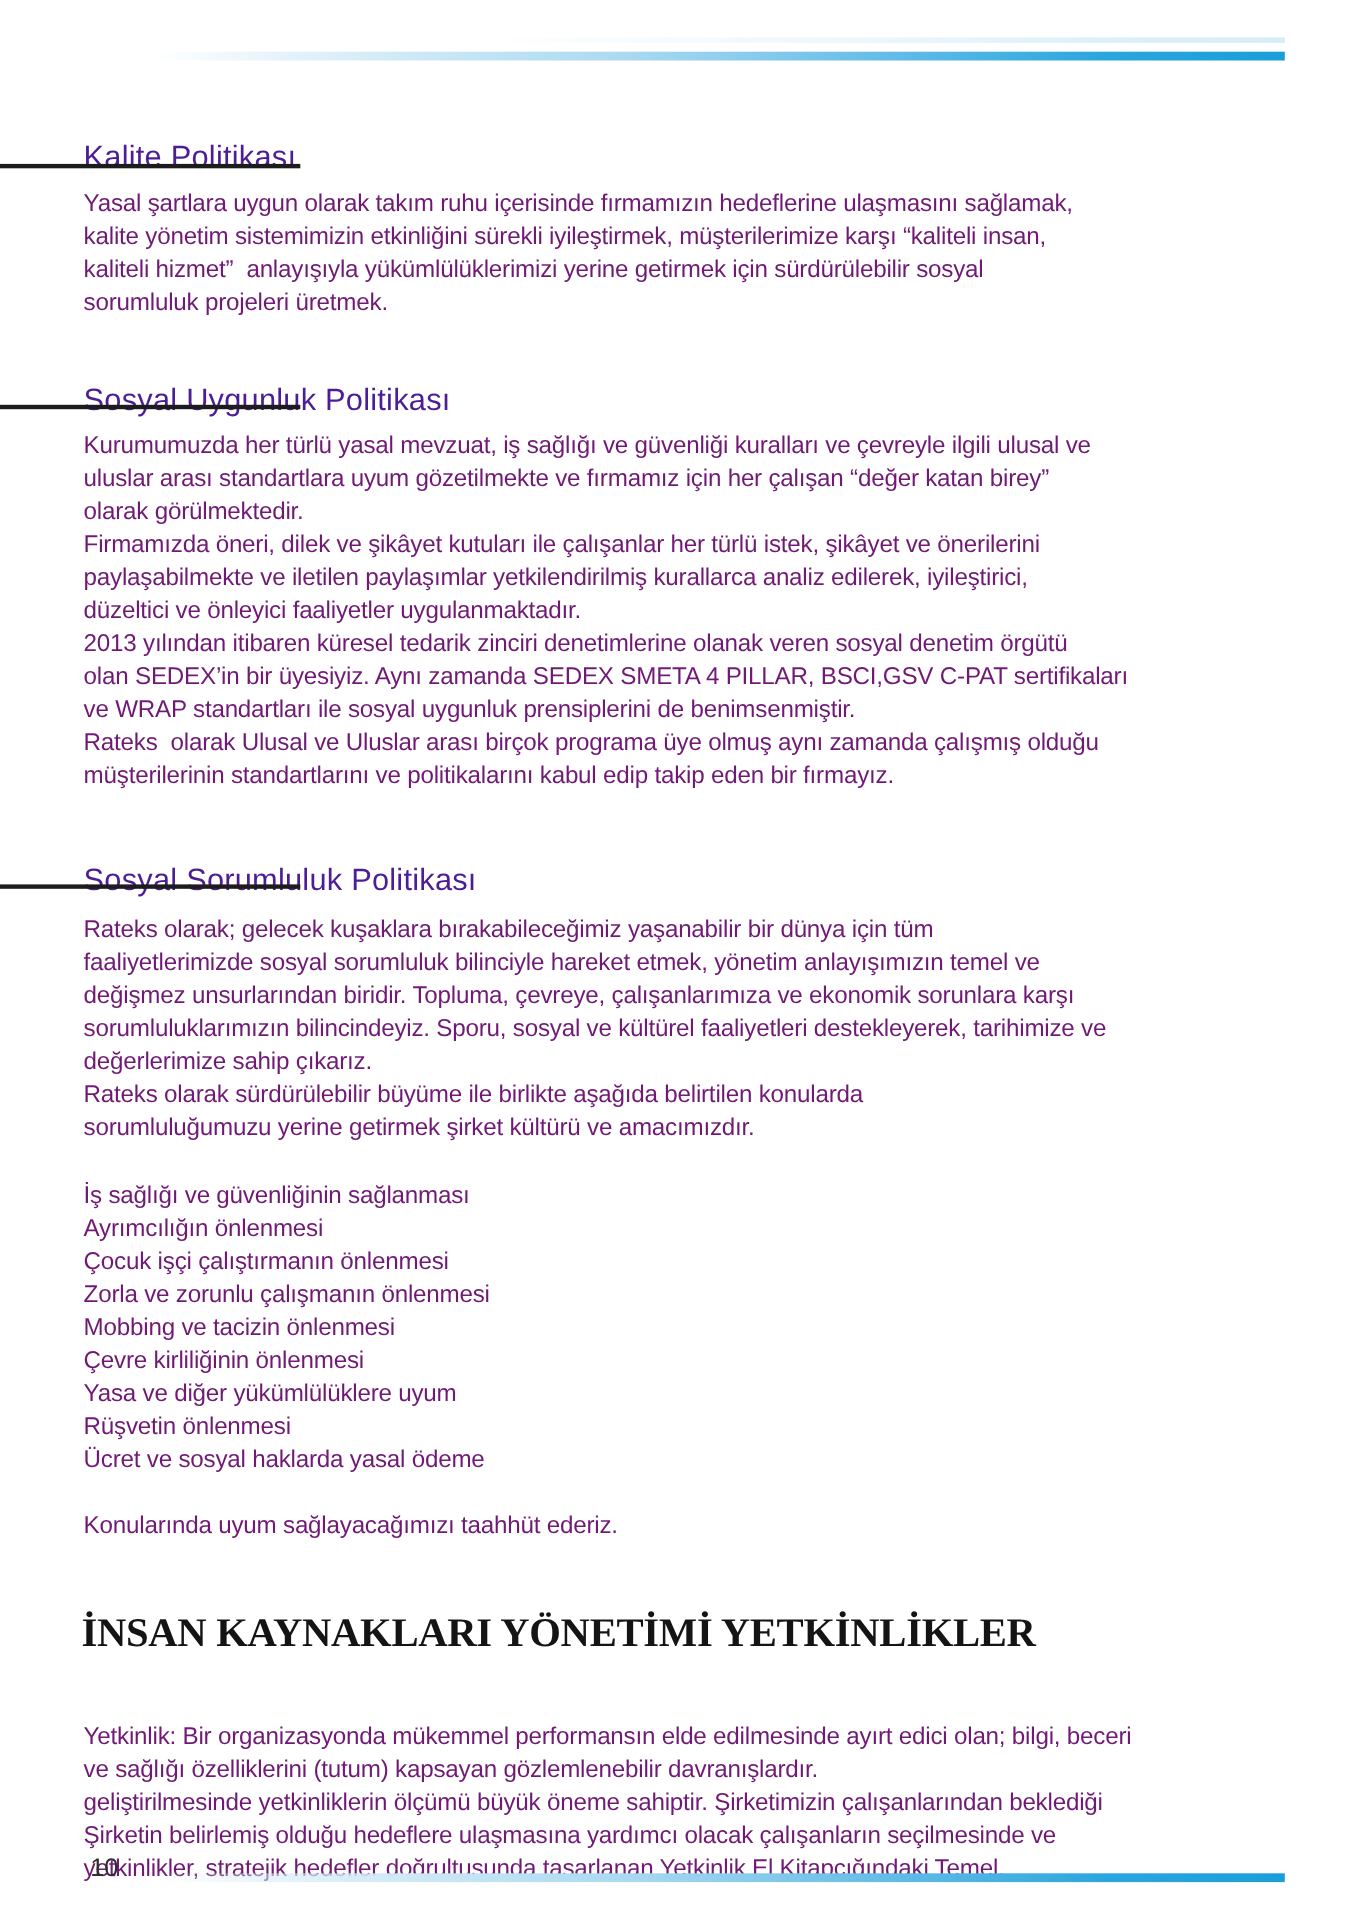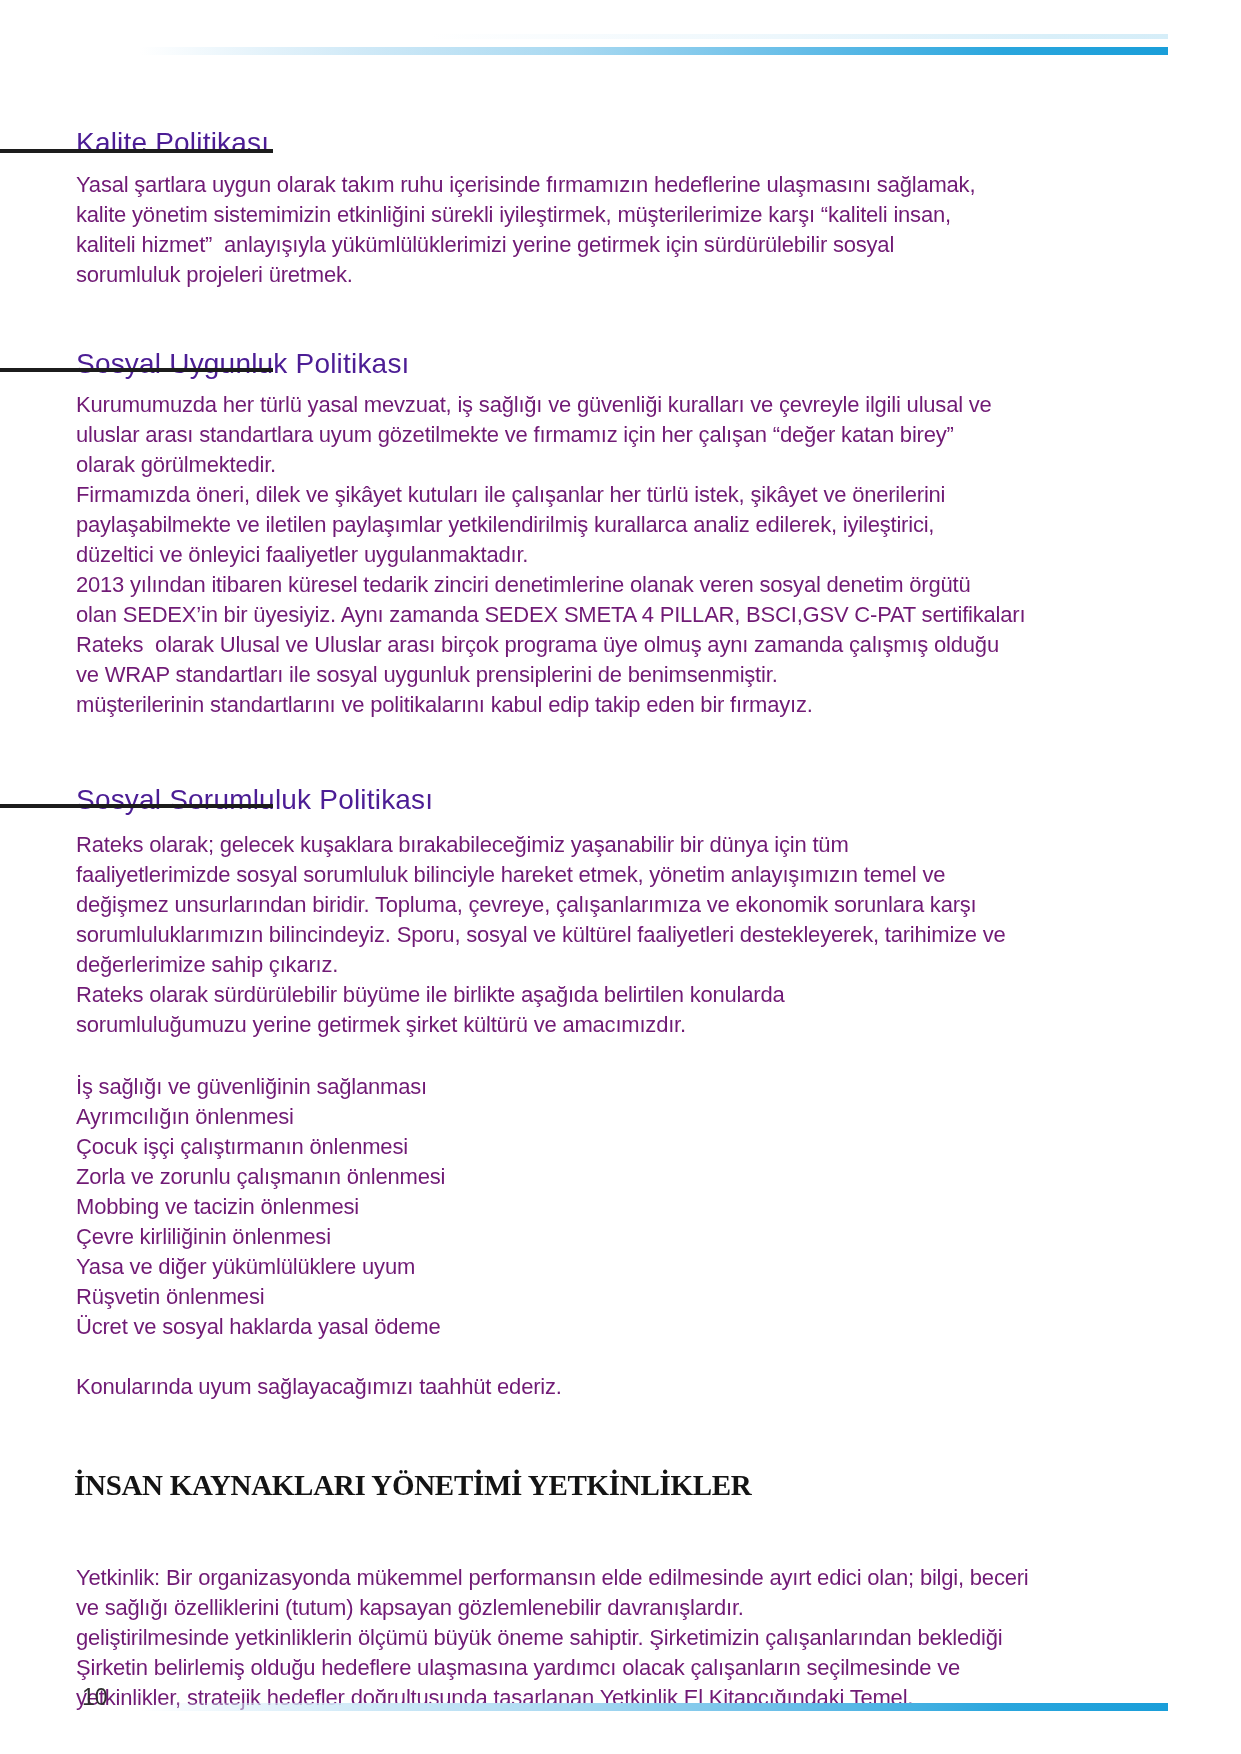--- a/index.html
+++ b/index.html
@@ -39,21 +39,21 @@
     position:absolute;left:76px;width:1110px;
     font-size:22px;line-height:30px;font-weight:300;color:#701a75;
     letter-spacing:-0.2px;
   }
   .para .text-line{white-space:pre;height:30px;}
 
   
   .serif-heading{
     position:absolute;left:74px;top:1430px;
     font-family:"Liberation Serif",serif;font-weight:700;
-    font-size:29px;line-height:38px;color:#141414;
+    font-size:37px;line-height:38px;color:#141414;
     letter-spacing:-0.3px;white-space:pre;margin-top:36px;
   }
 
   .page-number{
     position:absolute;left:82px;top:1684px;
     font-size:23px;line-height:26px;color:#2e2e2e;font-weight:400;
   }
 </style>
 </head>
 <body>
@@ -76,22 +76,22 @@
 <div class="para" style="top:390px">
 
 <div class="text-line">Kurumumuzda her türlü yasal mevzuat, iş sağlığı ve güvenliği kuralları ve çevreyle ilgili ulusal ve</div>
     <div class="text-line">uluslar arası standartlara uyum gözetilmekte ve fırmamız için her çalışan “değer katan birey”</div>
     <div class="text-line">olarak görülmektedir.</div>
     <div class="text-line">Firmamızda öneri, dilek ve şikâyet kutuları ile çalışanlar her türlü istek, şikâyet ve önerilerini</div>
     <div class="text-line">paylaşabilmekte ve iletilen paylaşımlar yetkilendirilmiş kurallarca analiz edilerek, iyileştirici,</div>
     <div class="text-line">düzeltici ve önleyici faaliyetler uygulanmaktadır.</div>
     <div class="text-line">2013 yılından itibaren küresel tedarik zinciri denetimlerine olanak veren sosyal denetim örgütü</div>
     <div class="text-line">olan SEDEX’in bir üyesiyiz. Aynı zamanda SEDEX SMETA 4 PILLAR, BSCI,GSV C-PAT sertifikaları</div>
+    <div class="text-line">ve WRAP standartları ile sosyal uygunluk prensiplerini de benimsenmiştir.</div>
     <div class="text-line">Rateks  olarak Ulusal ve Uluslar arası birçok programa üye olmuş aynı zamanda çalışmış olduğu</div>
-    <div class="text-line">ve WRAP standartları ile sosyal uygunluk prensiplerini de benimsenmiştir.</div>
     <div class="text-line">müşterilerinin standartlarını ve politikalarını kabul edip takip eden bir fırmayız.</div>
   </div>
 
 <h2 class="sec-heading" style="top:761px">Sosyal Sorumluluk Politikası</h2>
 <div class="heading-rule" style="top:804px"></div>
 <div class="para" style="top:830px">
 
 <div class="text-line">Rateks olarak; gelecek kuşaklara bırakabileceğimiz yaşanabilir bir dünya için tüm</div>
     <div class="text-line">faaliyetlerimizde sosyal sorumluluk bilinciyle hareket etmek, yönetim anlayışımızın temel ve</div>
     <div class="text-line">değişmez unsurlarından biridir. Topluma, çevreye, çalışanlarımıza ve ekonomik sorunlara karşı</div>

